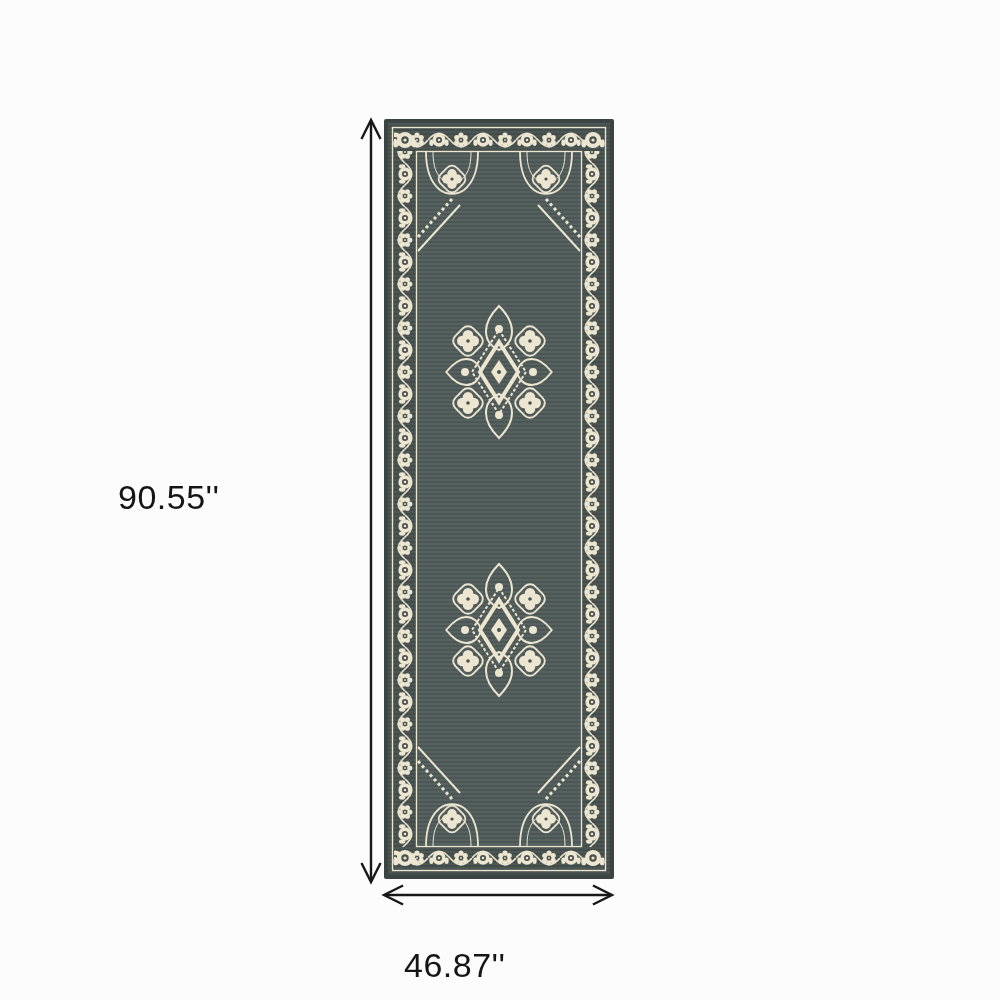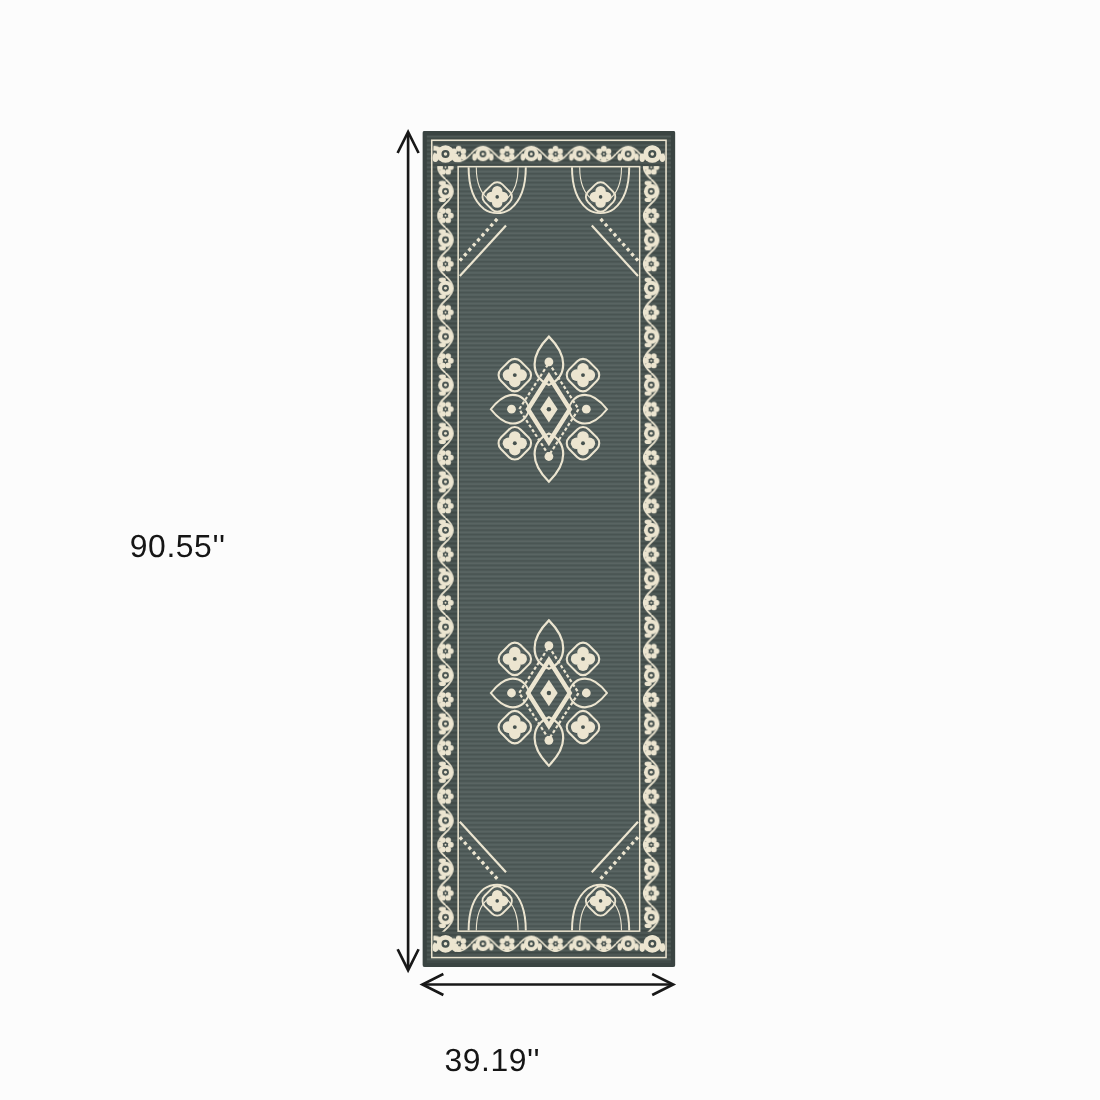--- a/index.html
+++ b/index.html
@@ -2,21 +2,21 @@
 <html><head>
 <meta charset="utf-8">
 <style>
   html,body { margin:0; padding:0; }
   body { font-family: "Liberation Sans", sans-serif; background:#ffffff; }
   .canvas {
     position:relative; width:1000px; height:1000px;
     background:#fcfcfc; overflow:hidden;
   }
   .dim-label {
-    position:absolute; color:#151515; font-size:29px; line-height:30px;
+    position:absolute; color:#151515; font-size:34px; line-height:30px;
     letter-spacing:0.5px; white-space:nowrap;
   }
   .height-label { left:118px; top:482px; }
   .width-label  { left:404px; top:950px; }
   .rug-svg  { position:absolute; left:384px; top:119px; width:230px; height:760px; }
   .v-arrow  { position:absolute; left:357px; top:117px; width:28px;  height:768px; }
   .h-arrow  { position:absolute; left:380px; top:882px; width:238px; height:26px; }
   .arrow-stroke { stroke:#181818; stroke-width:2.4; fill:none; stroke-linecap:square; }
   
   .gl  { fill:none; stroke:#ece5d0; }
@@ -158,15 +158,15 @@
     <path d="M5,747 L14,765 L23,747" class="arrow-stroke"></path>
   </svg>
 
   <svg class="h-arrow" viewBox="0 0 238 26">
     <line x1="6" y1="13" x2="230" y2="13" class="arrow-stroke"></line>
     <path d="M22,4 L4,13 L22,22" class="arrow-stroke"></path>
     <path d="M214,4 L232,13 L214,22" class="arrow-stroke"></path>
   </svg>
 
   <div class="dim-label height-label">90.55''</div>
-  <div class="dim-label width-label">39.19''</div>
+  <div class="dim-label width-label">46.87''</div>
 
 </div>
 
 </body></html>

